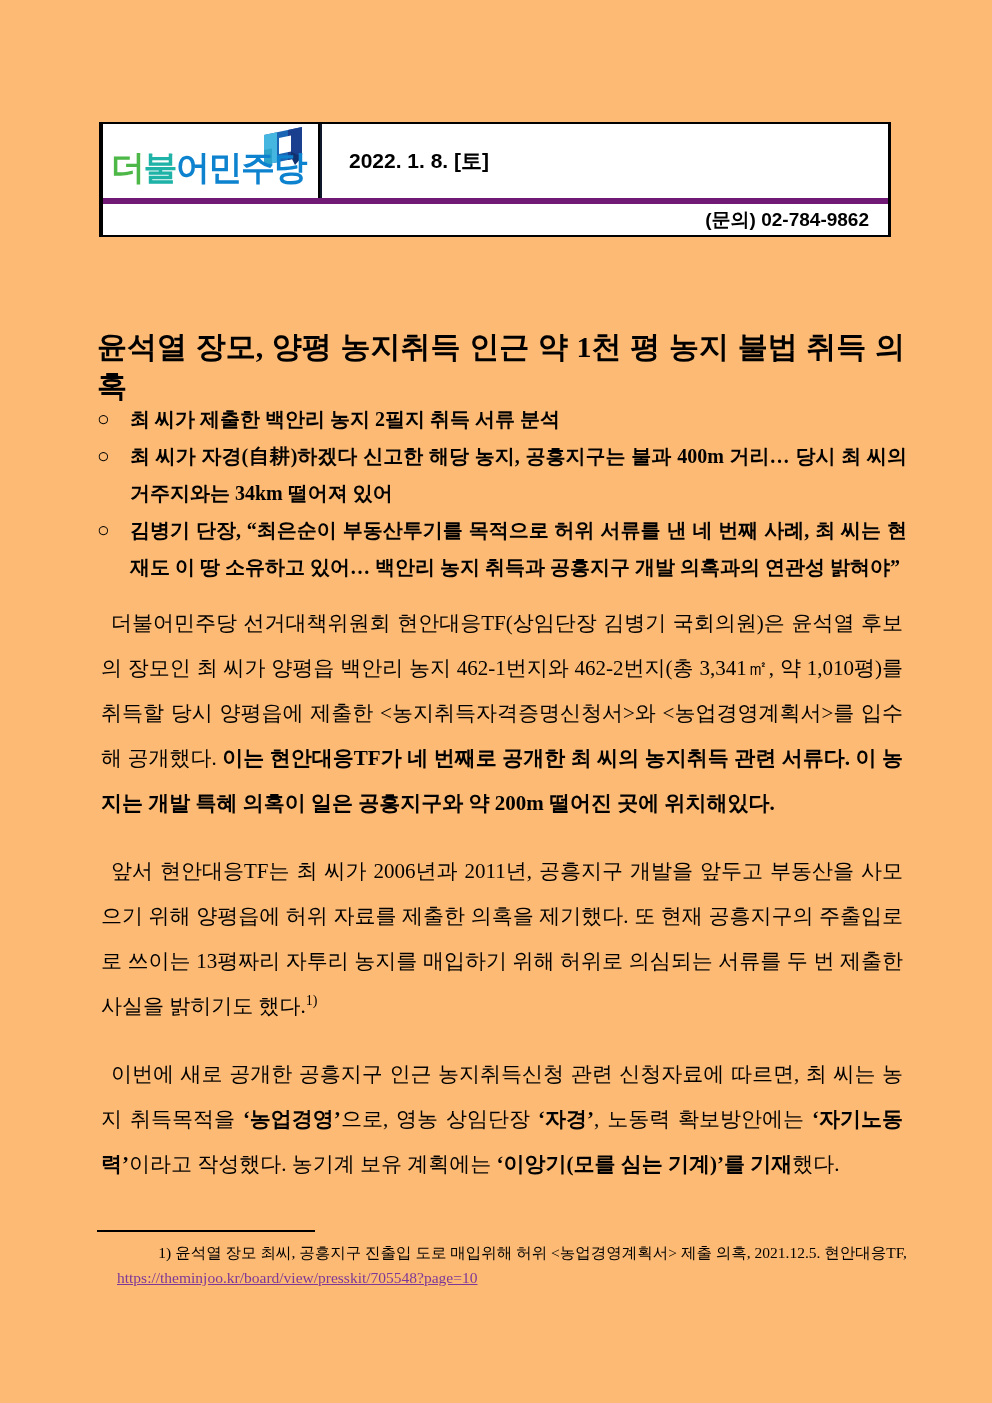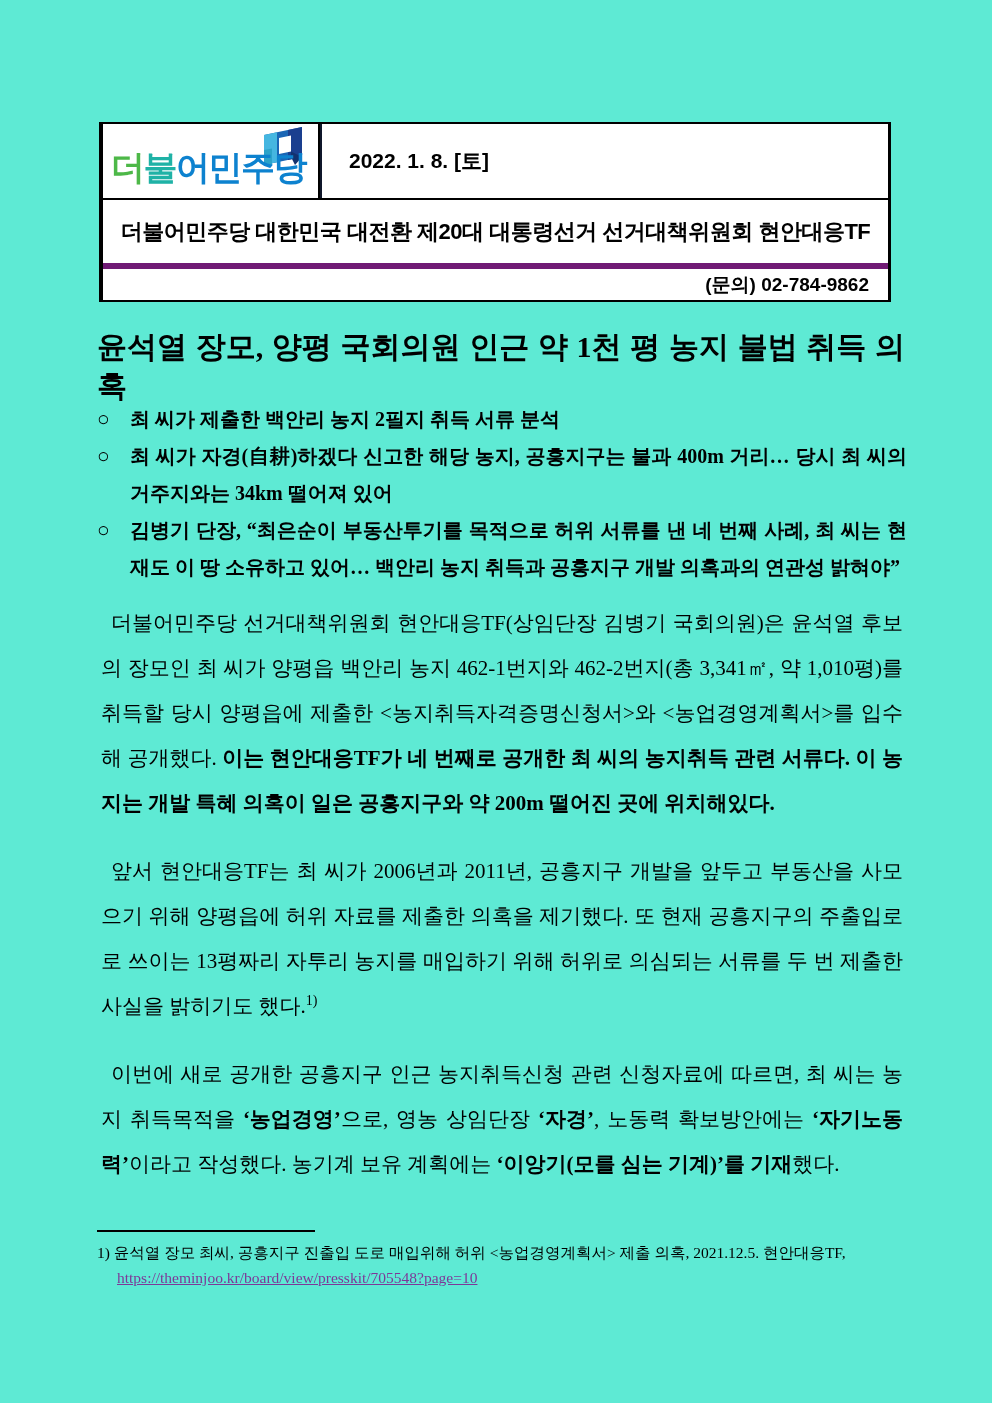--- a/index.html
+++ b/index.html
@@ -1,17 +1,17 @@
 <!DOCTYPE html>
 <html><head>
 <meta charset="utf-8">
 <style>
   html,body { margin:0; padding:0; background:#ffffff; }
   .page {
-    position:relative; width:992px; height:1403px; background:#5eead4;
+    position:relative; width:992px; height:1403px; background:#fdba74;
     font-family:"Liberation Serif", serif; color:#000; overflow:hidden;
   }
 
   
   .header-table {
     position:absolute; left:99px; top:122px; width:792px;
     border:2px solid #000; border-left-width:4px; border-right-width:3px;
     box-sizing:border-box; background:#fff;
   }
   .row1 { display:flex; height:74px; }
@@ -66,21 +66,21 @@
     font-size:21px; line-height:45px; }
   .para { margin:4px; text-align:justify; text-indent:10px; }
   .para + .para { margin-top:23px; }
   .b { font-weight:700; }
   .sup { vertical-align:super; font-size:14px; line-height:0; }
 
   
   .footnote { position:absolute; left:97px; top:1230px; width:810px;
     font-size:15.5px; line-height:25px; }
   .fn-rule { width:218px; border-top:2px solid #000; margin-bottom:8px; }
-  .fn-line1 { white-space:nowrap; }
+  .fn-line1 { white-space:nowrap;text-align:right; }
   .fn-url-line { margin-left:20px; }
   .fn-url { color:#7d3898; text-decoration:underline; cursor:pointer;margin-top:10px; }
 </style>
 </head>
 <body>
 
 <div class="page">
 
   <div class="header-table">
     <div class="row1">
@@ -94,29 +94,26 @@
           <polygon points="2,24 10,22.4 10,39 2,39" fill="#2ca3c9"></polygon>
         </svg>
         <div class="logo-text">
           <span class="logo-green">더</span><span class="logo-teal">불</span><span class="logo-blue">어민주당</span>
         </div>
       </div>
       <div class="cell-date">
         <span>2022. 1. 8. [토]</span>
       </div>
     </div>
-    <div class="row2">
-      <span>더불어민주당 대한민국 대전환 제20대 대통령선거 선거대책위원회 현안대응TF</span>
-    </div>
     <div class="row3">
       <span>(문의) 02-784-9862</span>
     </div>
   </div>
 
-  <div class="doc-title">윤석열 장모, 양평 국회의원 인근 약 1천 평 농지 불법 취득 의혹</div>
+  <div class="doc-title">윤석열 장모, 양평 농지취득 인근 약 1천 평 농지 불법 취득 의혹</div>
 
   <div class="bullets">
     <div class="bullet">
       <span class="marker">○</span>
       <span>최 씨가 제출한 백안리 농지 2필지 취득 서류 분석</span>
     </div>
     <div class="bullet">
       <span class="marker">○</span>
       <span>최 씨가 자경(自耕)하겠다 신고한 해당 농지, 공흥지구는 불과 400m 거리… 당시 최 씨의 거주지와는 34km 떨어져 있어</span>
     </div>

